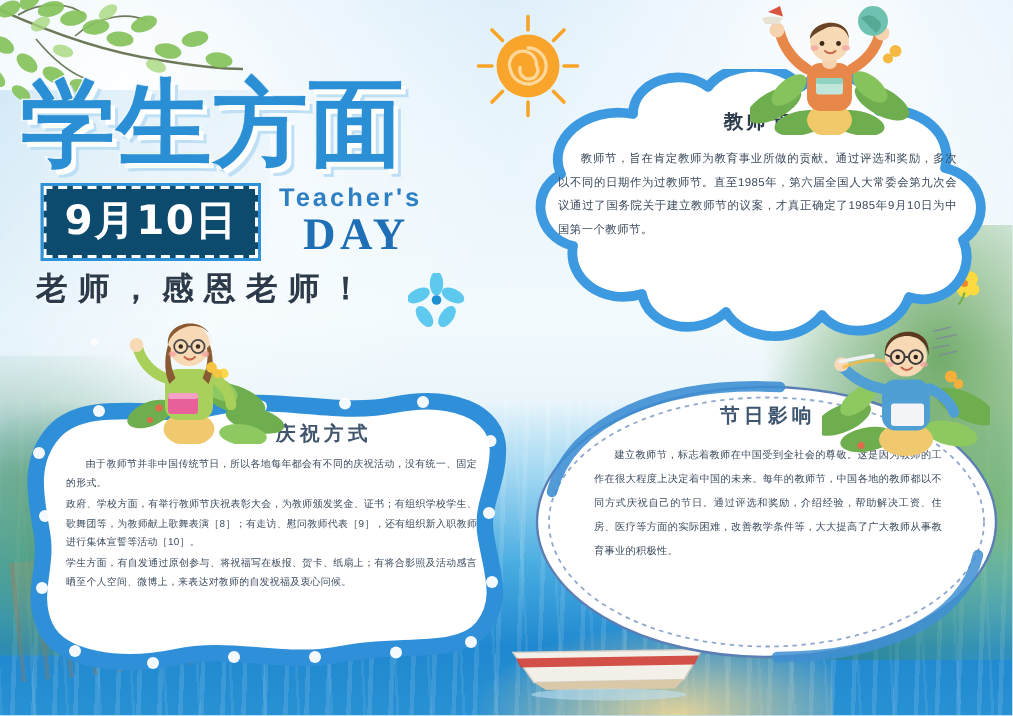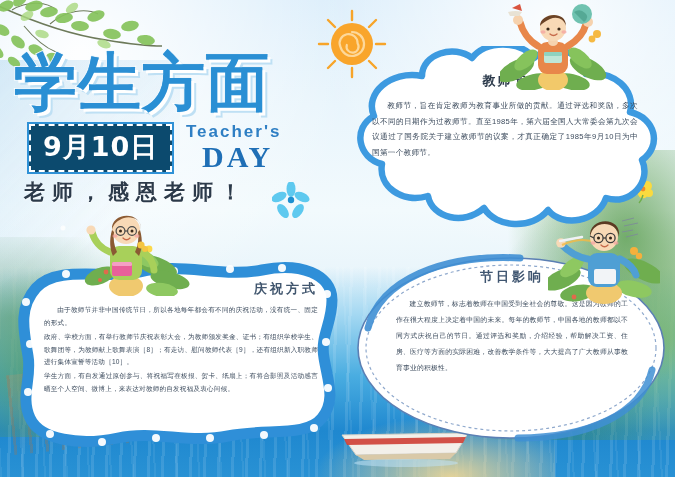--- a/index.html
+++ b/index.html
@@ -133,21 +133,21 @@
   .cloud-text{
     font-size:7.6px; line-height:2.05; color:#3b4a5c; text-align:justify;
     text-indent:2em; letter-spacing:.3px;
   }
 
   
   .wavy-card{ position:absolute; left:14px; top:258px; width:332px; height:196px; }
   .wavy-card .wavy-svg{ position:absolute; inset:0; }
   .wavy-body{ position:absolute; left:30px; top:22px; width:274px; height:155px; }
   .wavy-head{
-    text-align:right; color:#41566e; font-size:13px; font-weight:bold;
+    text-align:center; color:#41566e; font-size:13px; font-weight:bold;
     letter-spacing:3px; margin-bottom:6px; padding-left:70px;
   }
   .wavy-text{
     font-size:6.6px; line-height:1.95; color:#3d4c5e; text-align:justify;
     letter-spacing:.2px;
   }
   .wavy-text p{ margin-bottom:1px; }
   .wavy-text p.indent{ text-indent:2em; }
 
   

